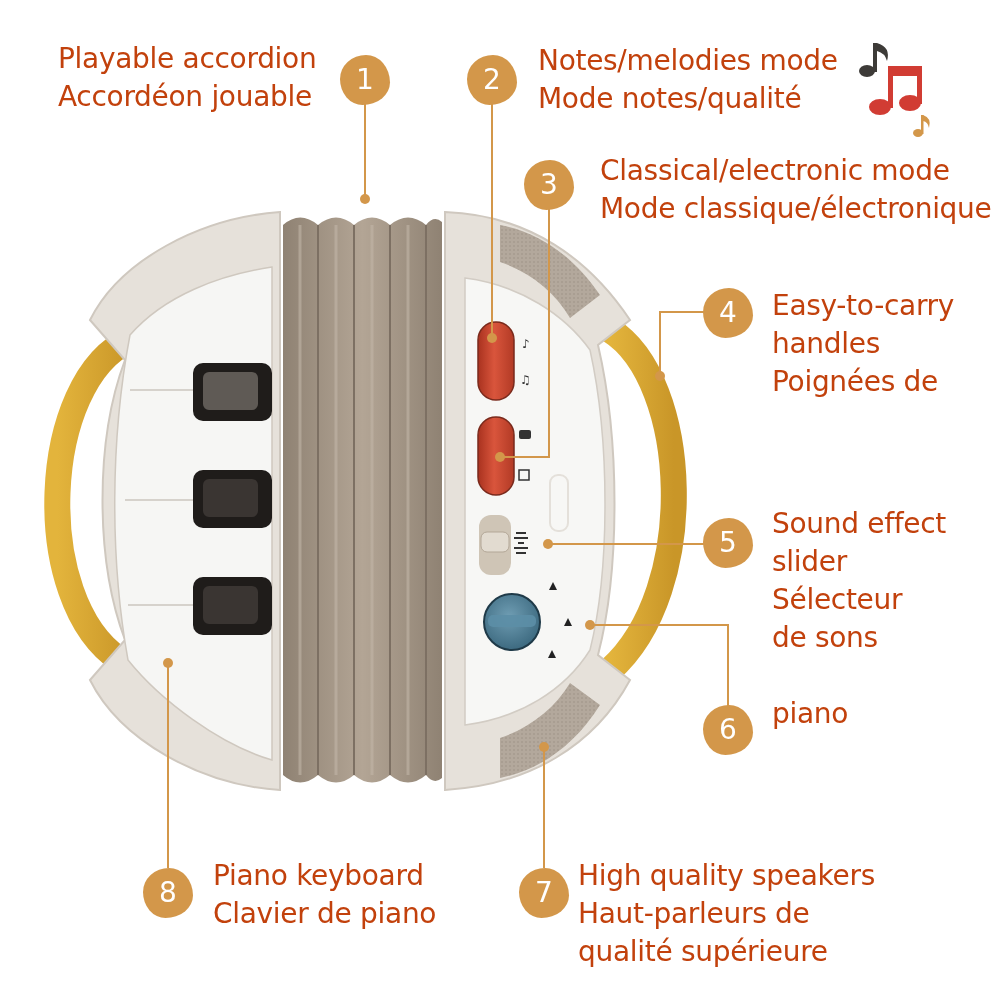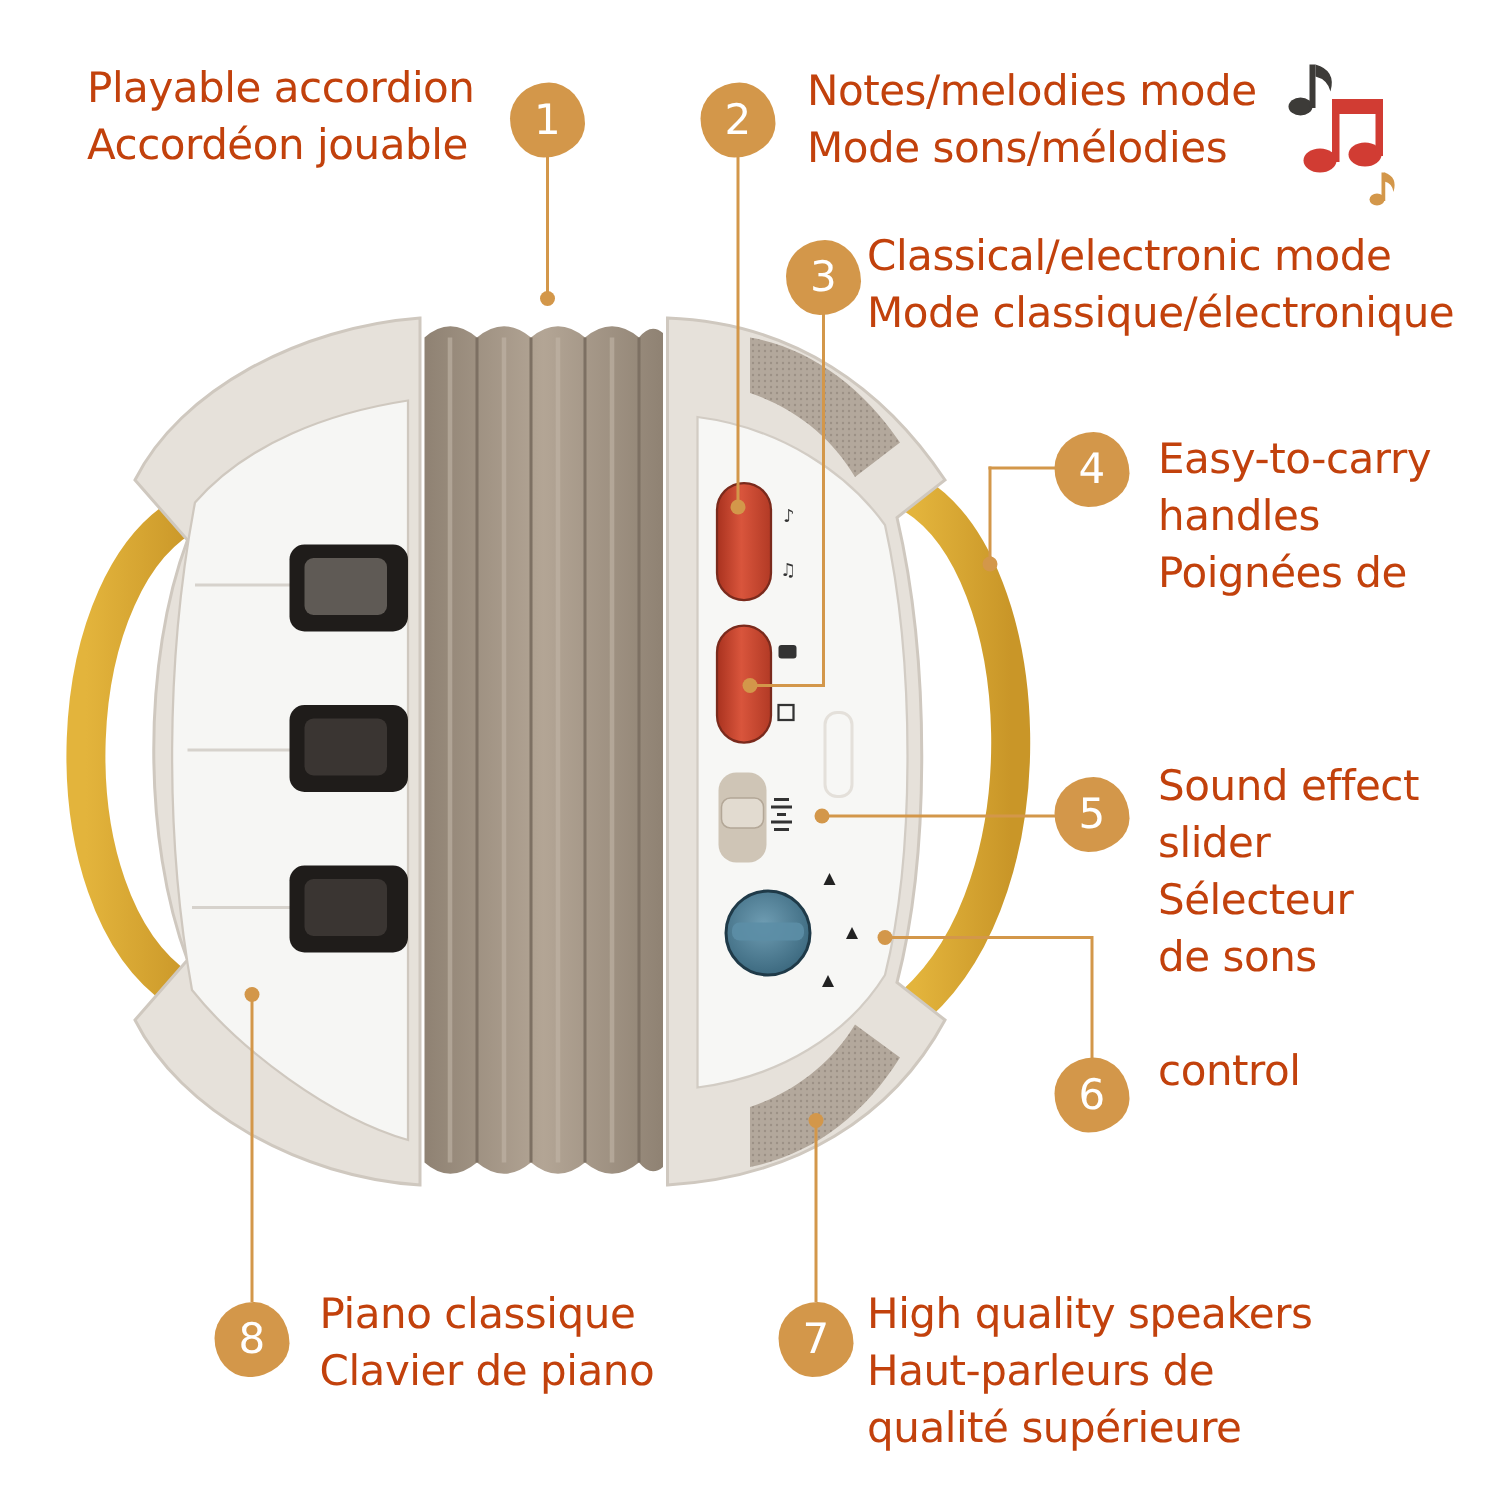--- a/index.html
+++ b/index.html
@@ -171,47 +171,47 @@
 <div class="badge" style="left:519px;top:868px">7</div>
 <div class="badge" style="left:143px;top:868px">8</div>
 
 <div class="label" style="left:58px;top:40px">
   <div>Playable accordion</div>
   <div>Accordéon jouable</div>
 </div>
 
 <div class="label" style="left:538px;top:42px">
   <div>Notes/melodies mode</div>
-  <div>Mode sons/mélodies</div>
-</div>
-
-<div class="label" style="left:578px;top:152px">
+  <div>Mode notes/qualité</div>
+</div>
+
+<div class="label" style="left:600px;top:152px">
   <div>Classical/electronic mode</div>
   <div>Mode classique/électronique</div>
 </div>
 
 <div class="label" style="left:772px;top:287px">
   <div>Easy-to-carry</div>
   <div>handles</div>
   <div>Poignées de</div>
 </div>
 
 <div class="label" style="left:772px;top:505px">
   <div>Sound effect</div>
   <div>slider</div>
   <div>Sélecteur</div>
   <div>de sons</div>
 </div>
 
 <div class="label" style="left:772px;top:695px">
-  <div>control</div>
+  <div>piano</div>
 </div>
 
 <div class="label" style="left:578px;top:857px">
   <div>High quality speakers</div>
   <div>Haut-parleurs de</div>
   <div>qualité supérieure</div>
 </div>
 
 <div class="label" style="left:213px;top:857px">
-  <div>Piano classique</div>
+  <div>Piano keyboard</div>
   <div>Clavier de piano</div>
 </div>
 
 </body></html>

